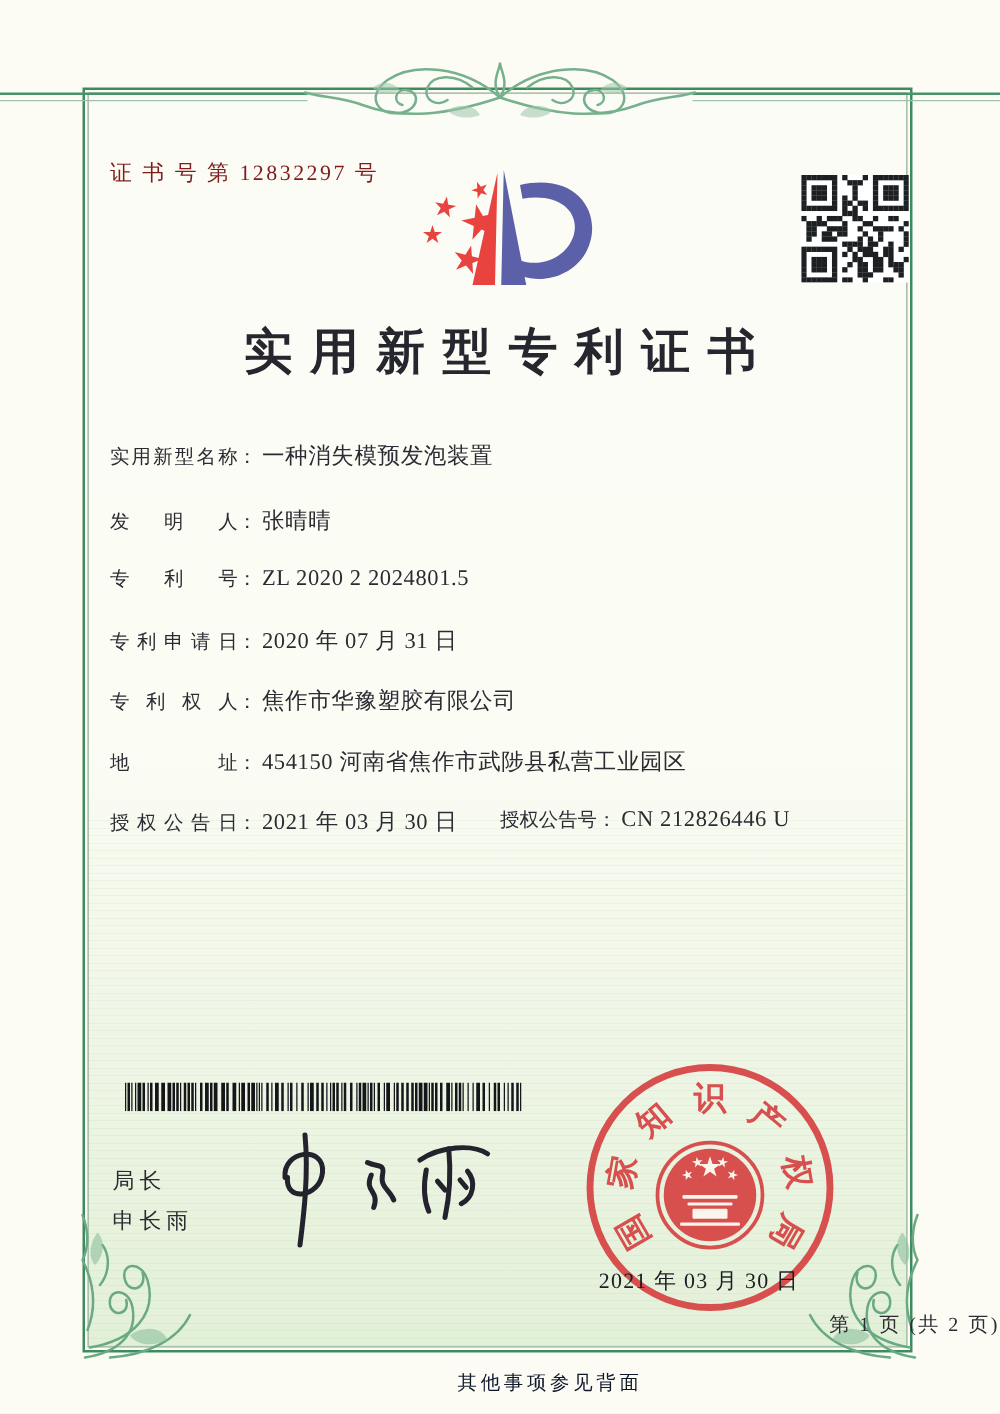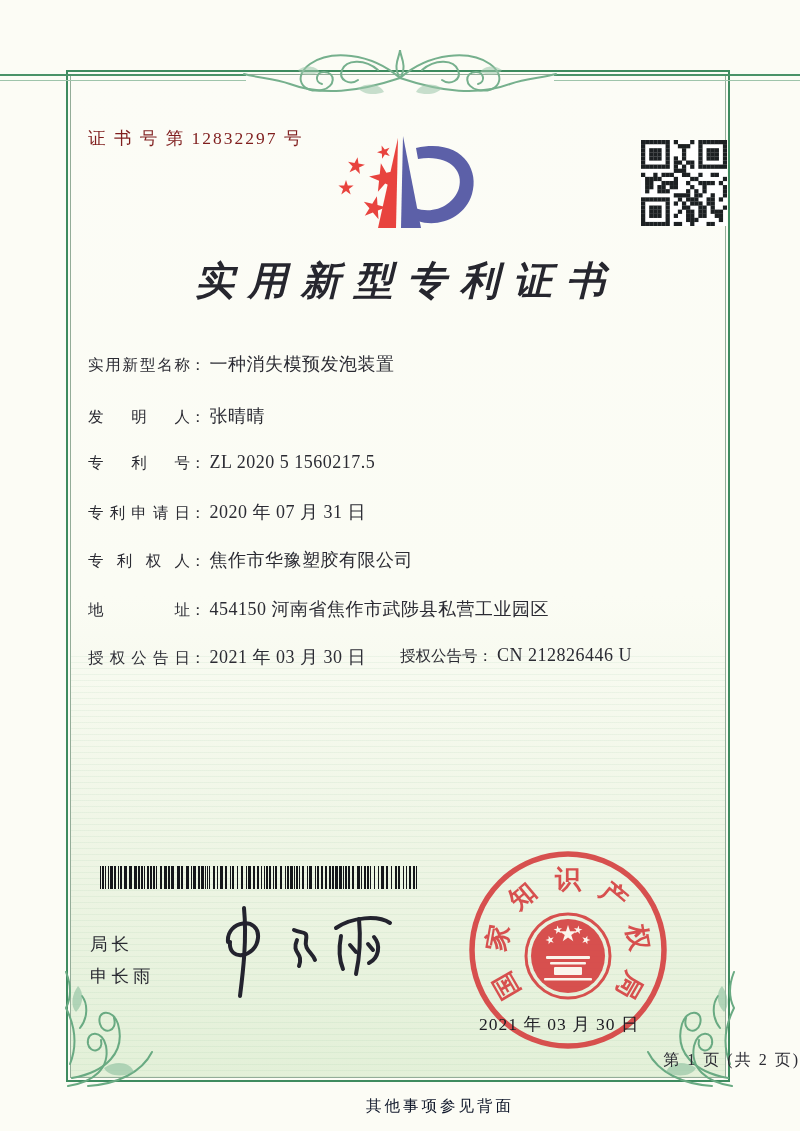--- a/index.html
+++ b/index.html
@@ -19,21 +19,21 @@
     border-top:2px solid #4a9268; border-bottom:1px solid #9fc4ab;}
   .hline.left{left:0; width:246px;}
   .hline.right{left:554px; width:246px;}
   .top-ornament{position:absolute; left:238px; top:44px;}
   .flourish{position:absolute;}
   
   .cert-no{position:absolute; left:88px; top:126px; font-size:17.5px; letter-spacing:2px; color:#7f1d1d;}
   .logo{position:absolute; left:332px; top:126px;}
   .qr{position:absolute; left:641px; top:140px; background:#fff;}
   .title{position:absolute; left:0; top:254px; width:100%; text-align:center;
-    font-size:39px; font-weight:700; letter-spacing:14px; padding-left:14px; box-sizing:border-box; color:#26262e;font-style:italic;}
+    font-size:39px; font-weight:700; letter-spacing:14px; padding-left:14px; box-sizing:border-box; color:#26262e;}
   
   .frow{position:absolute; left:88px; width:630px; font-size:15.5px; white-space:nowrap;}
   .r0{top:352px}.r1{top:404px}.r2{top:452px}.r3{top:500px}.r4{top:548px}.r5{top:597px}.r6{top:645px}
   .flabel{display:inline-block; width:102px; text-align:justify; text-align-last:justify; vertical-align:baseline;}
   .fcolon{display:inline-block;}
   .fvalue{font-size:18px; margin-left:4px; letter-spacing:0.5px;}
   .pair2{position:absolute; left:312px; top:0;}
   
   .body-text{position:absolute; left:88px; top:682px; width:628px;
     font-size:15.5px; line-height:25.5px; text-align:justify; color:#34343c;}
@@ -349,21 +349,21 @@
 
   <div class="title">实用新型专利证书</div>
 
   <div class="frow r0">
     <span class="flabel">实用新型名称</span><span class="fcolon">：</span><span class="fvalue">一种消失模预发泡装置</span>
   </div>
   <div class="frow r1">
     <span class="flabel">发明人</span><span class="fcolon">：</span><span class="fvalue">张晴晴</span>
   </div>
   <div class="frow r2">
-    <span class="flabel">专利号</span><span class="fcolon">：</span><span class="fvalue">ZL 2020 5 1560217.5</span>
+    <span class="flabel">专利号</span><span class="fcolon">：</span><span class="fvalue">ZL 2020 2 2024801.5</span>
   </div>
   <div class="frow r3">
     <span class="flabel">专利申请日</span><span class="fcolon">：</span><span class="fvalue">2020 年 07 月 31 日</span>
   </div>
   <div class="frow r4">
     <span class="flabel">专利权人</span><span class="fcolon">：</span><span class="fvalue">焦作市华豫塑胶有限公司</span>
   </div>
   <div class="frow r5">
     <span class="flabel">地址</span><span class="fcolon">：</span><span class="fvalue">454150 河南省焦作市武陟县私营工业园区</span>
   </div>

